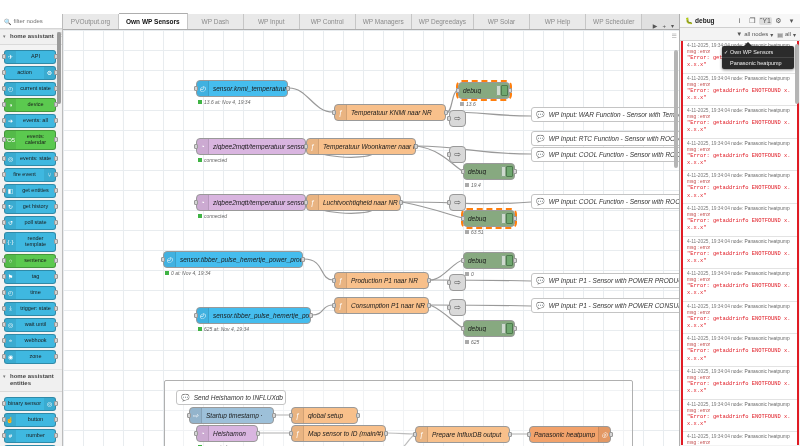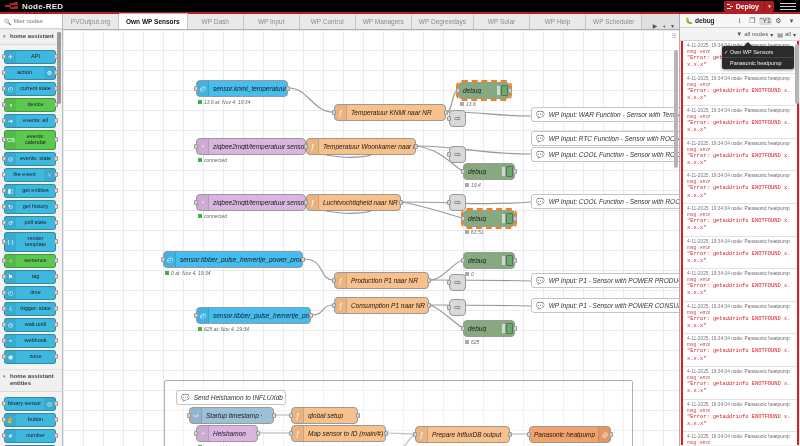--- a/index.html
+++ b/index.html
@@ -204,41 +204,20 @@
   .rs-scroll {
     position: absolute; right: 1px; top: 30px; width: 4px; height: 60px;
     background: #b5b5b5; border-radius: 2px;
   }
 </style>
 </head>
 <body>
 
 <div id="app">
 
-  <div class="header">
-    <div class="brand">
-      <span class="brand-logo">
-        <i class="wire" style="left:0;top:3px;width:6px;height:1.5px"></i>
-        <i class="wire" style="left:5px;top:1px;width:5px;height:1.5px"></i>
-        <i class="wire" style="left:5px;top:5px;width:5px;height:1.5px"></i>
-        <i class="wire" style="left:9px;top:0px;width:4px;height:3px;border-radius:1px"></i>
-        <i class="wire" style="left:9px;top:4px;width:4px;height:3px;border-radius:1px"></i>
-      </span>
-      <span class="brand-title">Node-RED</span>
-    </div>
-    <div class="hdr-right">
-      <div class="deploy-btn">Deploy</div>
-      <div class="deploy-caret">▾</div>
-      <div class="hamburger">
-          <i></i>
-          <i></i>
-          <i></i>
-        </div>
-    </div>
-  </div>
 
   <div class="palette">
     <div class="filter-box">
       <span class="mag">🔍</span>
       <input placeholder="filter nodes" style="">
     </div>
     <div id="palette-body">
         <div class="cat-header">home assistant</div>
         <div class="pal-list">
           <div class="pal-node" style="background: rgb(63, 184, 224);">

